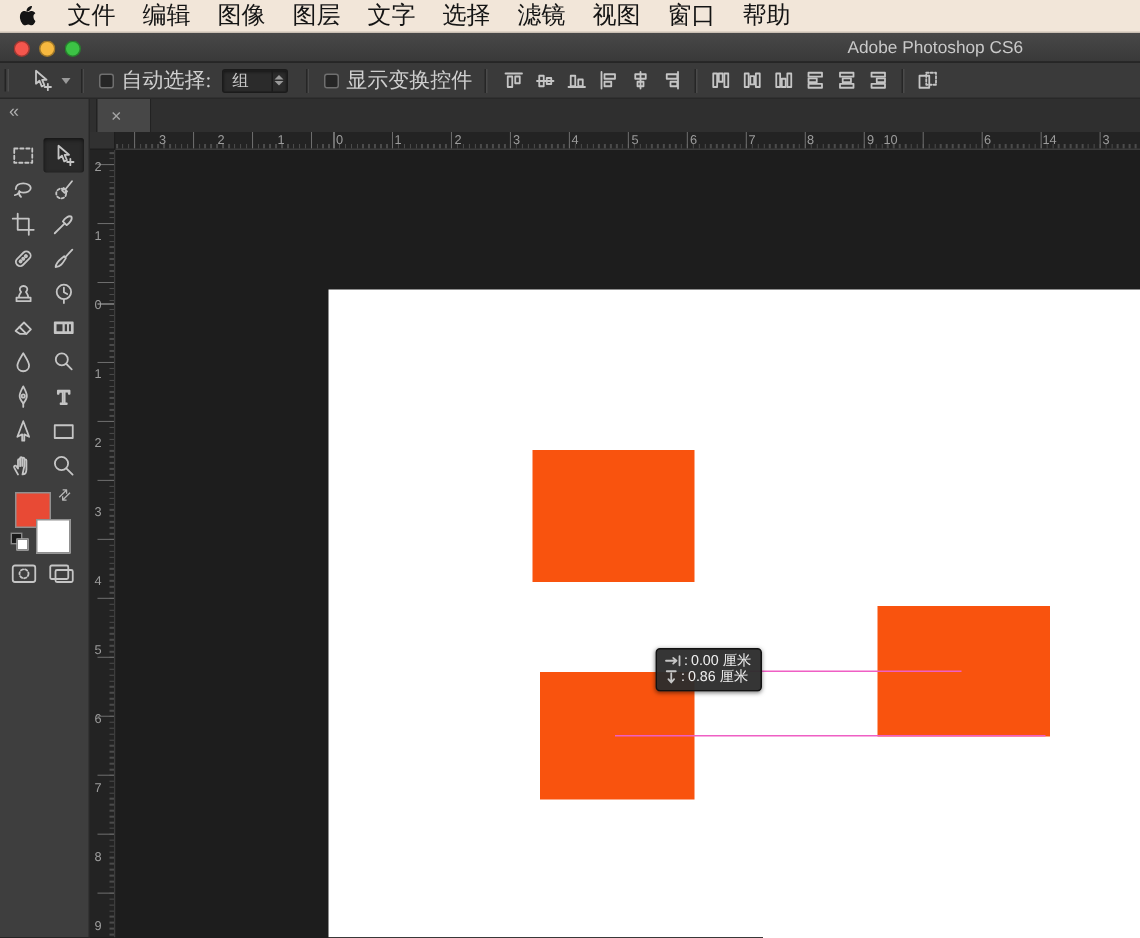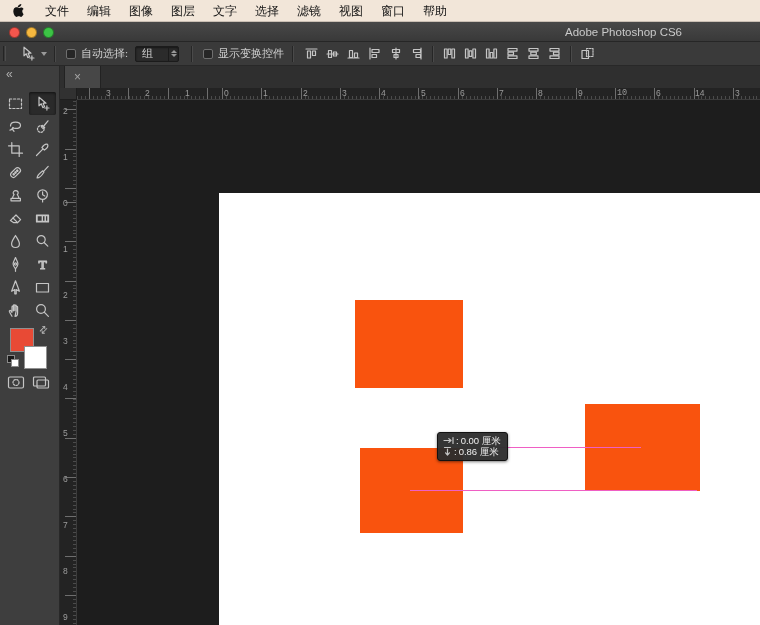--- a/index.html
+++ b/index.html
@@ -4,39 +4,39 @@
 <style>
   * { margin:0; padding:0; box-sizing:border-box; }
   html,body { width:760px; height:625px; overflow:hidden; }
   body { font-family:"Liberation Sans", sans-serif; background:#1d1d1d; position:relative; }
 
   
   .menubar { position:absolute; left:0; top:0; width:760px; height:22px;
     background:#f2e6d9; display:flex; align-items:center; padding-left:12px;
     border-bottom:1px solid #caBFB4; }
   .menubar .apple { width:14px; height:16px; margin-right:10px; display:flex; align-items:center; }
-  .menu-item { font-size:12px; color:#141414; padding:0 9px; line-height:22px; white-space:nowrap; }
+  .menu-item { font-size:16px; color:#141414; padding:0 9px; line-height:22px; white-space:nowrap; }
   .menu-item.app { font-weight:bold; font-size:13.5px; padding:0 11px; }
 
   
   .titlebar { position:absolute; left:0; top:22px; width:760px; height:20px;
     background:linear-gradient(#484848,#393939); border-bottom:1px solid #262626; }
   .tl { position:absolute; top:4.5px; width:11px; height:11px; border-radius:50%; border:1px solid rgba(0,0,0,.35); }
   .titlebar .title { position:absolute; left:565px; top:0; line-height:20px; font-size:11.5px; color:#c9c9c9; }
 
   
   .optionsbar { position:absolute; left:0; top:42px; width:760px; height:24px;
     background:#3a3a3a; border-bottom:1px solid #282828; display:flex; align-items:center; }
   .grip { width:3px; height:15px; border-left:1px solid #242424; border-right:1px solid #4d4d4d; margin-left:3px; }
   .ob-tool { width:22px; height:18px; margin-left:10px; display:flex; align-items:center; justify-content:center; }
   .caret { width:0; height:0; border-left:3.5px solid transparent; border-right:3.5px solid transparent;
     border-top:4px solid #9a9a9a; margin-left:3px; }
   .vsep { width:2px; height:16px; border-left:1px solid #262626; border-right:1px solid #4a4a4a; margin:0 7px; }
   .cb { width:10px; height:10px; background:#262626; border:1px solid #6f6f6f; border-radius:2px; margin-left:3px; }
-  .ob-label { font-size:11px; color:#cfcfcf; margin-left:5px; white-space:nowrap;font-family:Liberation Serif, serif; }
+  .ob-label { font-size:14px; color:#cfcfcf; margin-left:5px; white-space:nowrap;font-family:Liberation Serif, serif; }
   .sel { display:flex; align-items:center; width:44px; height:16px; margin-left:7px;
     background:#2b2b2b; border:1px solid #1b1b1b; border-radius:2px; box-shadow:inset 0 1px 2px rgba(0,0,0,.5); }
   .sel .val { flex:1; font-size:11px; color:#cccccc; padding-left:6px; }
   .sel .stepper { width:10px; height:100%; border-left:1px solid #1b1b1b; display:flex; flex-direction:column;
     align-items:center; justify-content:center; gap:1px; }
   .tri-up { width:0; height:0; border-left:3px solid transparent; border-right:3px solid transparent; border-bottom:3.5px solid #999; }
   .tri-dn { width:0; height:0; border-left:3px solid transparent; border-right:3px solid transparent; border-top:3.5px solid #999; }
   .al-icon { width:21px; height:20px; display:flex; align-items:center; justify-content:center; }
   .al-gap { width:2px; height:16px; border-left:1px solid #262626; border-right:1px solid #4a4a4a; margin:0 5px; }
 
@@ -406,21 +406,21 @@
       <span class="hnum" style="left: 147px;">0</span>
       <span class="hnum" style="left: 186px;">1</span>
       <span class="hnum" style="left: 226px;">2</span>
       <span class="hnum" style="left: 265px;">3</span>
       <span class="hnum" style="left: 304px;">4</span>
       <span class="hnum" style="left: 344px;">5</span>
       <span class="hnum" style="left: 383px;">6</span>
       <span class="hnum" style="left: 422px;">7</span>
       <span class="hnum" style="left: 461px;">8</span>
       <span class="hnum" style="left: 501px;">9</span>
-      <span class="hnum" style="left: 540px; font-family: Liberation Mono, monospace;">10</span>
+      <span class="hnum" style="left: 512px;">10</span>
       <span class="hnum" style="left: 579px;">6</span>
       <span class="hnum" style="left: 618px;">14</span>
       <span class="hnum" style="left: 658px;">3</span>
     </div>
   <div class="vruler" id="vruler">
       <span class="vnum" style="top: 6px;">2</span>
       <span class="vnum" style="top: 52px;">1</span>
       <span class="vnum" style="top: 98px;">0</span>
       <span class="vnum" style="top: 144px;">1</span>
       <span class="vnum" style="top: 190px;">2</span>

